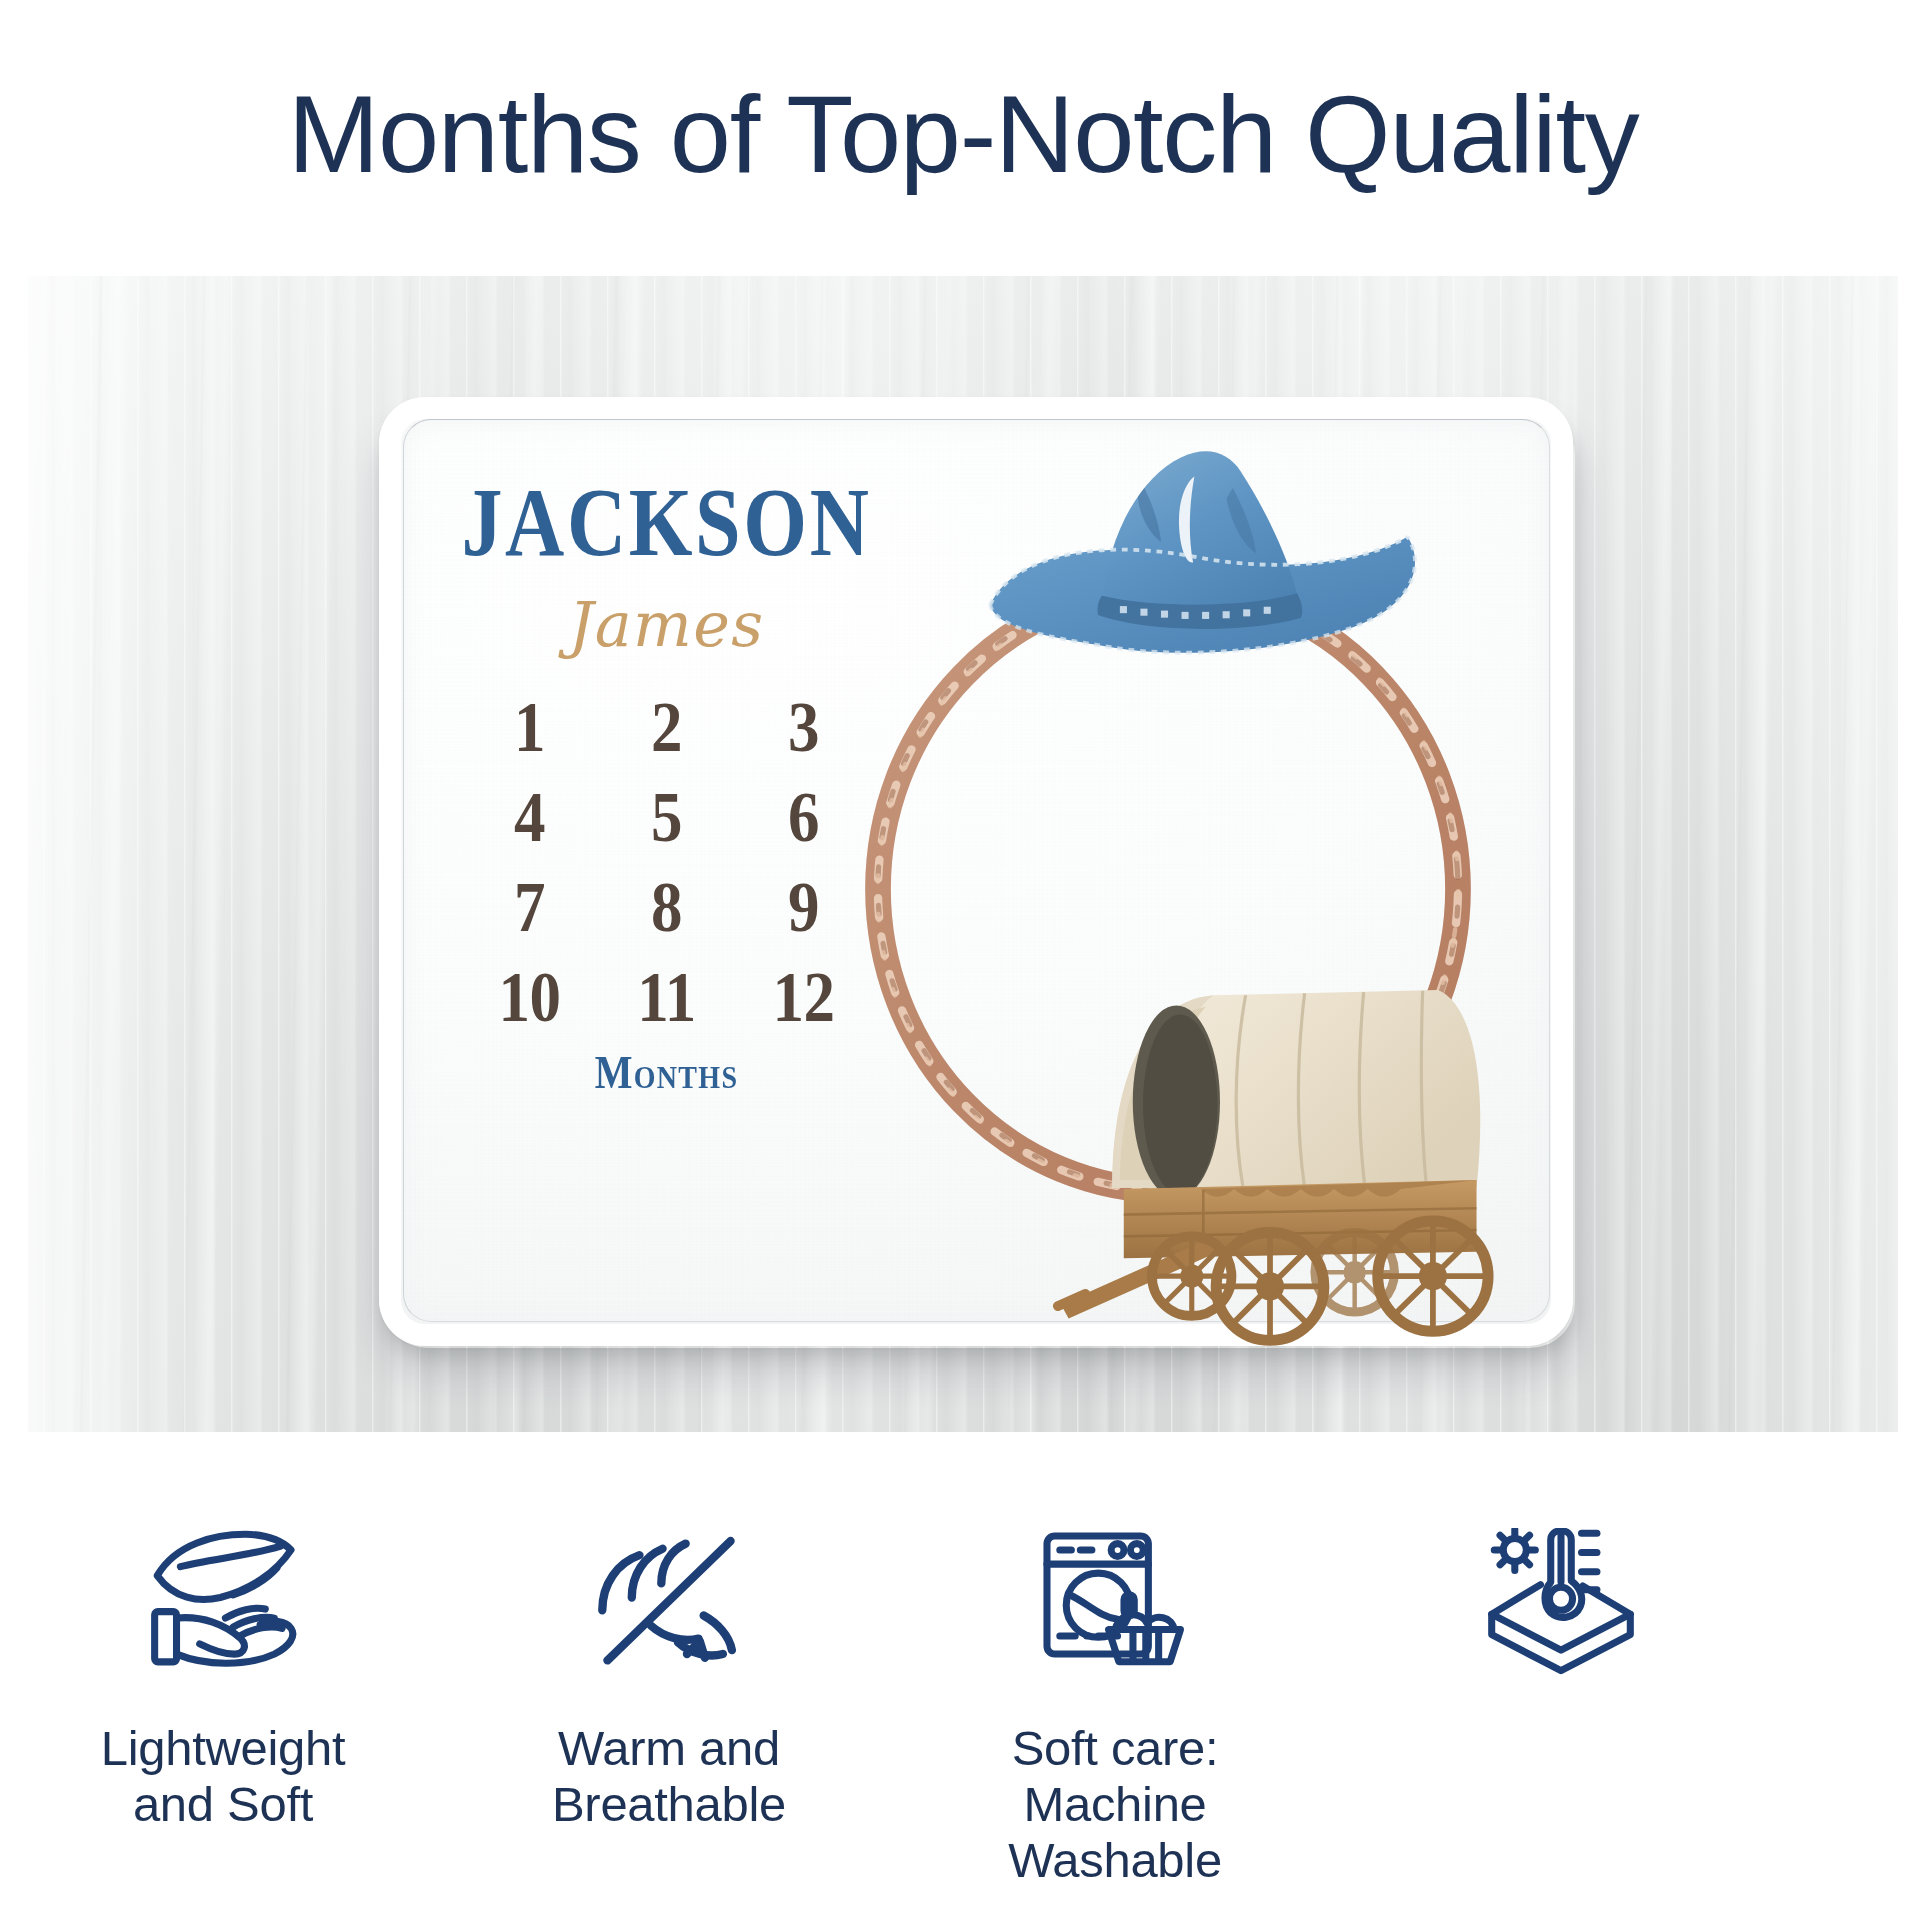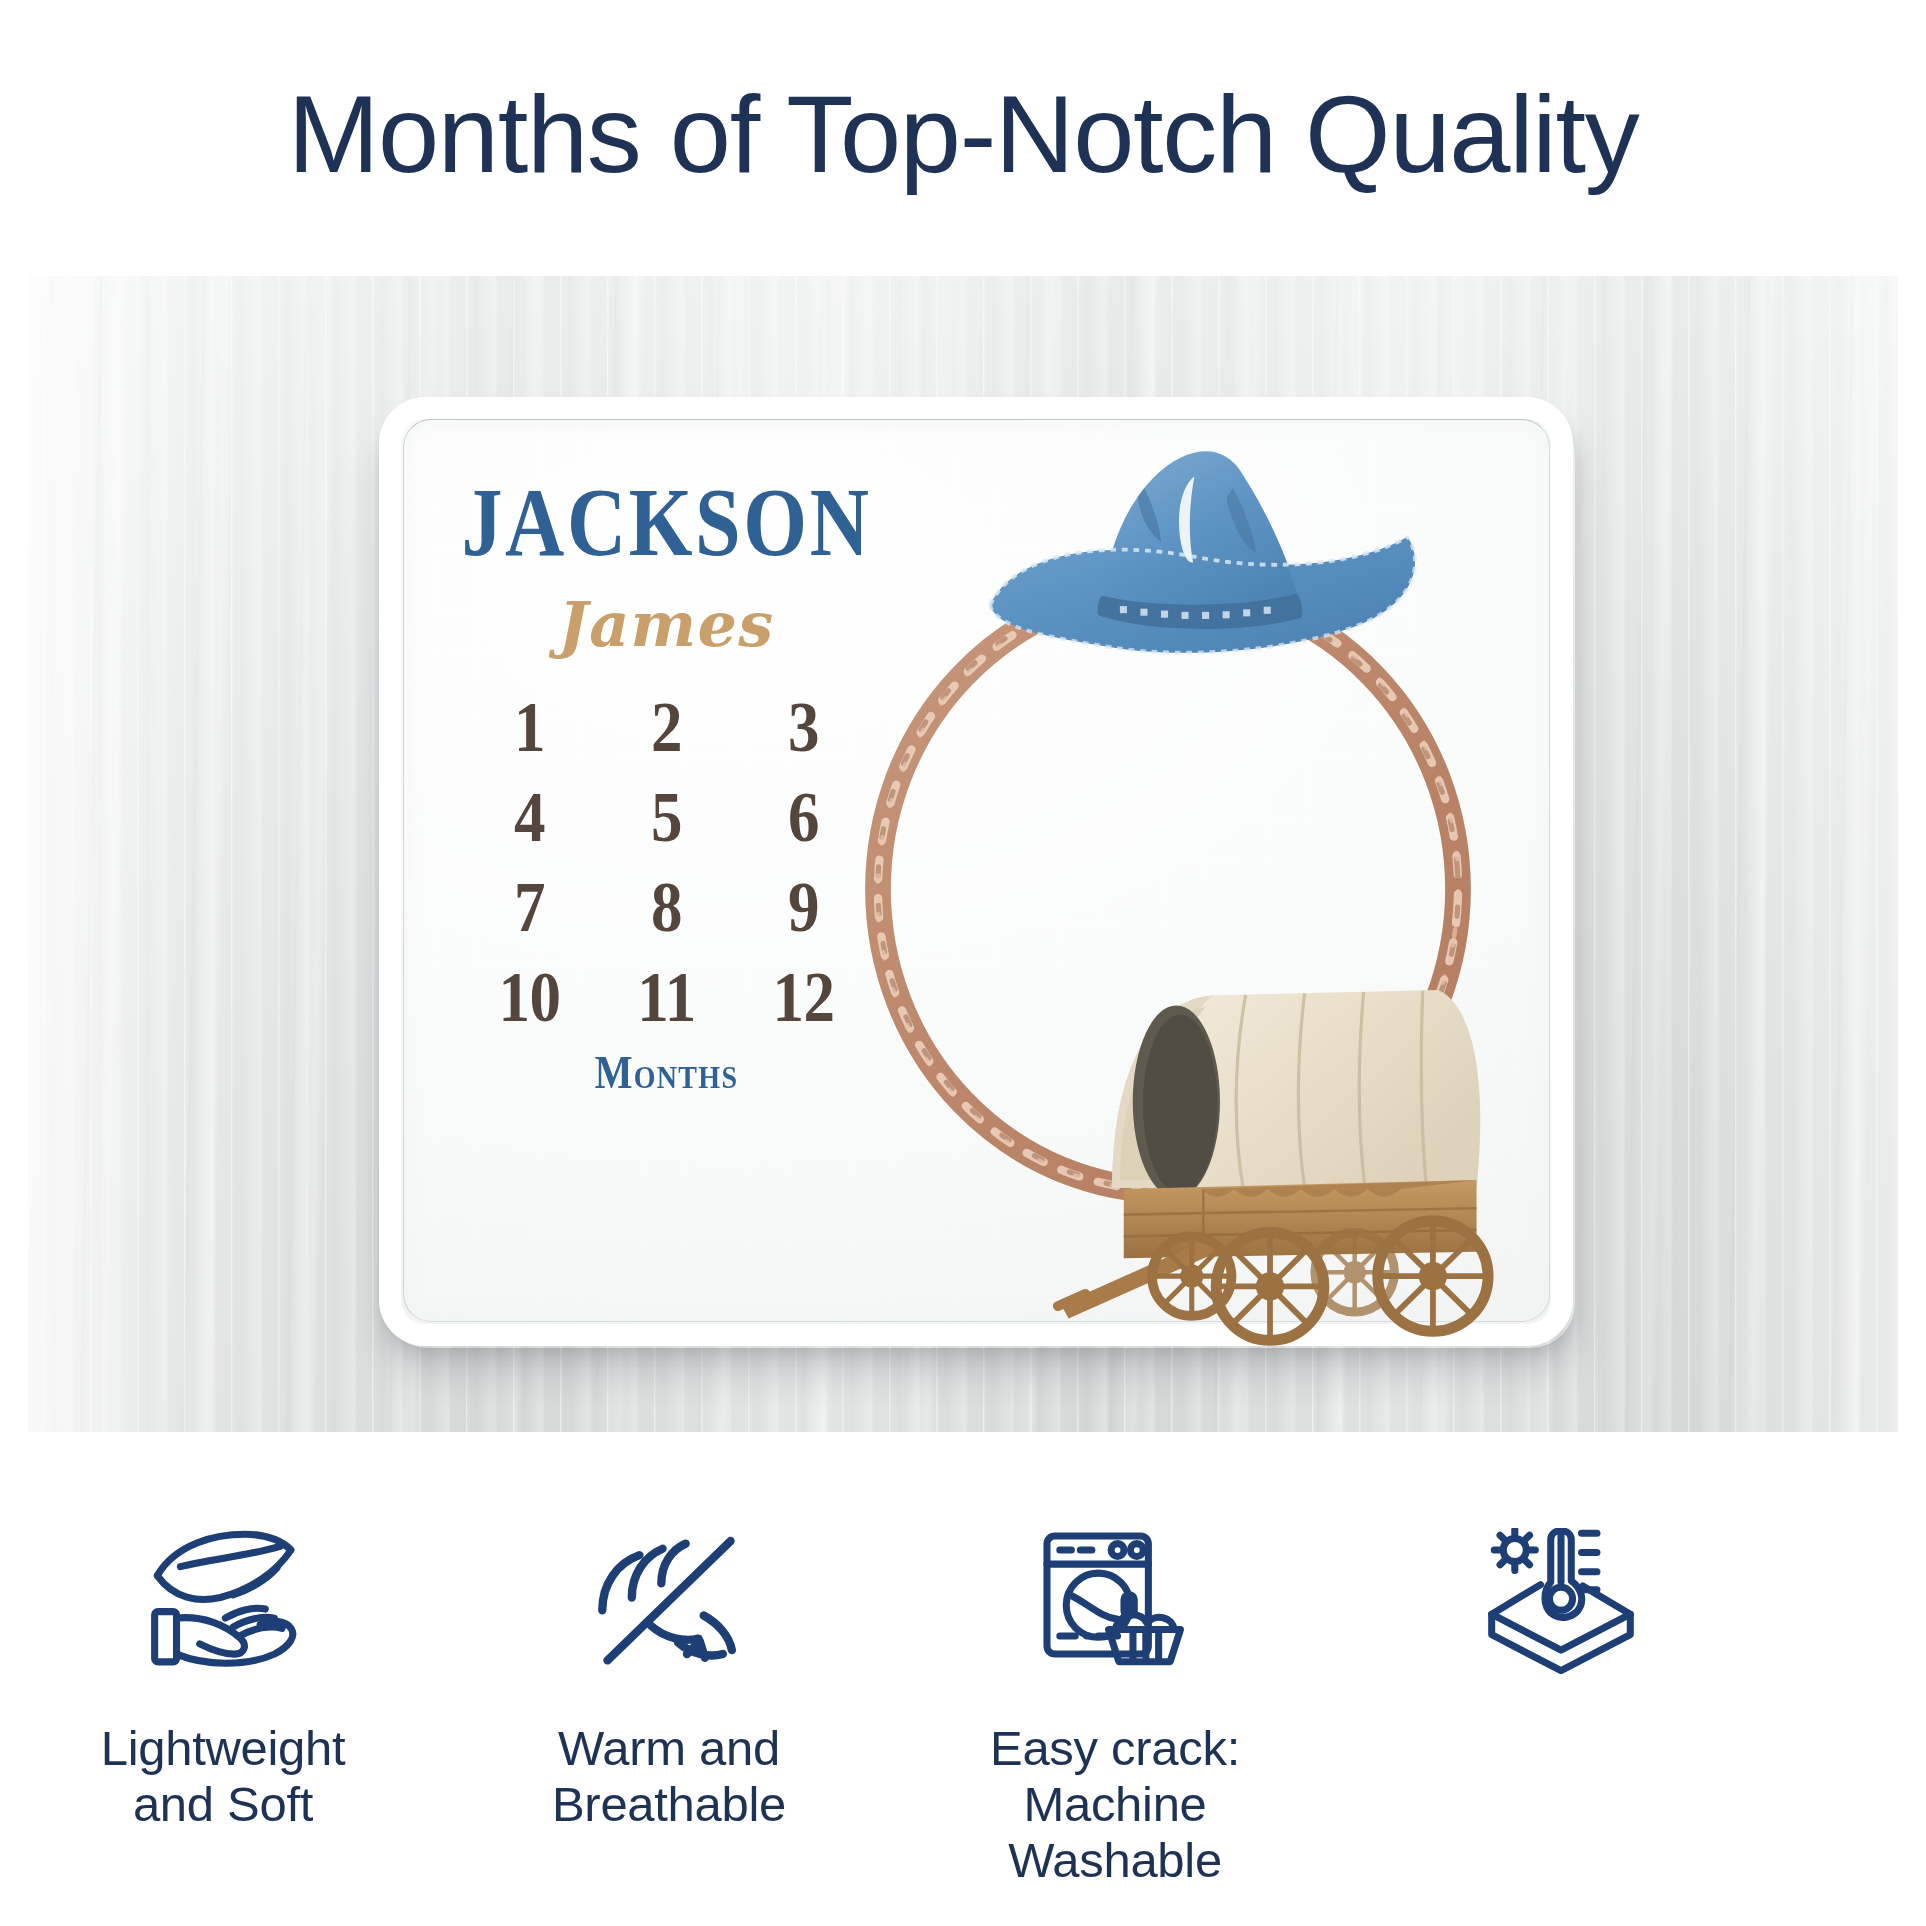--- a/index.html
+++ b/index.html
@@ -98,21 +98,21 @@
     font-size:82px;line-height:1;
     letter-spacing:2.6px;
     color:#2f6195;
     transform:scaleY(1.18);
     transform-origin:top center;
   }
   .middle-name{
     position:absolute;left:0;top:119px;width:411px;text-align:center;
     font-family:"DejaVu Serif", serif;
     font-style:italic;
-    font-weight:700;
+    font-weight:400;
     font-size:62px;line-height:1;
     letter-spacing:1.3px;
     color:#c9a06a;
   }
   .months-grid{
     position:absolute;left:0;top:207px;width:411px;
     display:grid;
     grid-template-columns:repeat(3,1fr);
     grid-template-rows:repeat(4,1fr);
     row-gap:0px;
@@ -420,21 +420,21 @@
           <path d="M34 168 L 58 168"></path>
             <path d="M76 168 L 78 168"></path>
             <path d="M94 168 L 124 168"></path>
           <path d="M122 152 C 134 130, 160 130, 170 148 C 182 132, 210 138, 212 158"></path>
           <path d="M110 158 L 222 158 L 206 208 L 126 208 Z"></path>
           <path d="M148 162 L 148 206"></path>
             <path d="M168 162 L 168 206"></path>
             <path d="M188 162 L 188 206"></path>
         </svg>
       </div>
-      <div class="feature-caption">Easy crack:
+      <div class="feature-caption">Soft care:
 Machine Washable</div>
     </div>
 
     <div class="feature">
       <div class="feature-icon">
         <svg width="154" height="148" viewBox="0 0 240 230" fill="none" stroke="#1d3f75" stroke-width="11" stroke-linecap="round" stroke-linejoin="round">
           <circle cx="48" cy="34" r="18"></circle>
           <path d="M48 2 L 48 10"></path>
             <path d="M48 58 L 48 66"></path>
           <path d="M16 34 L 24 34"></path>

